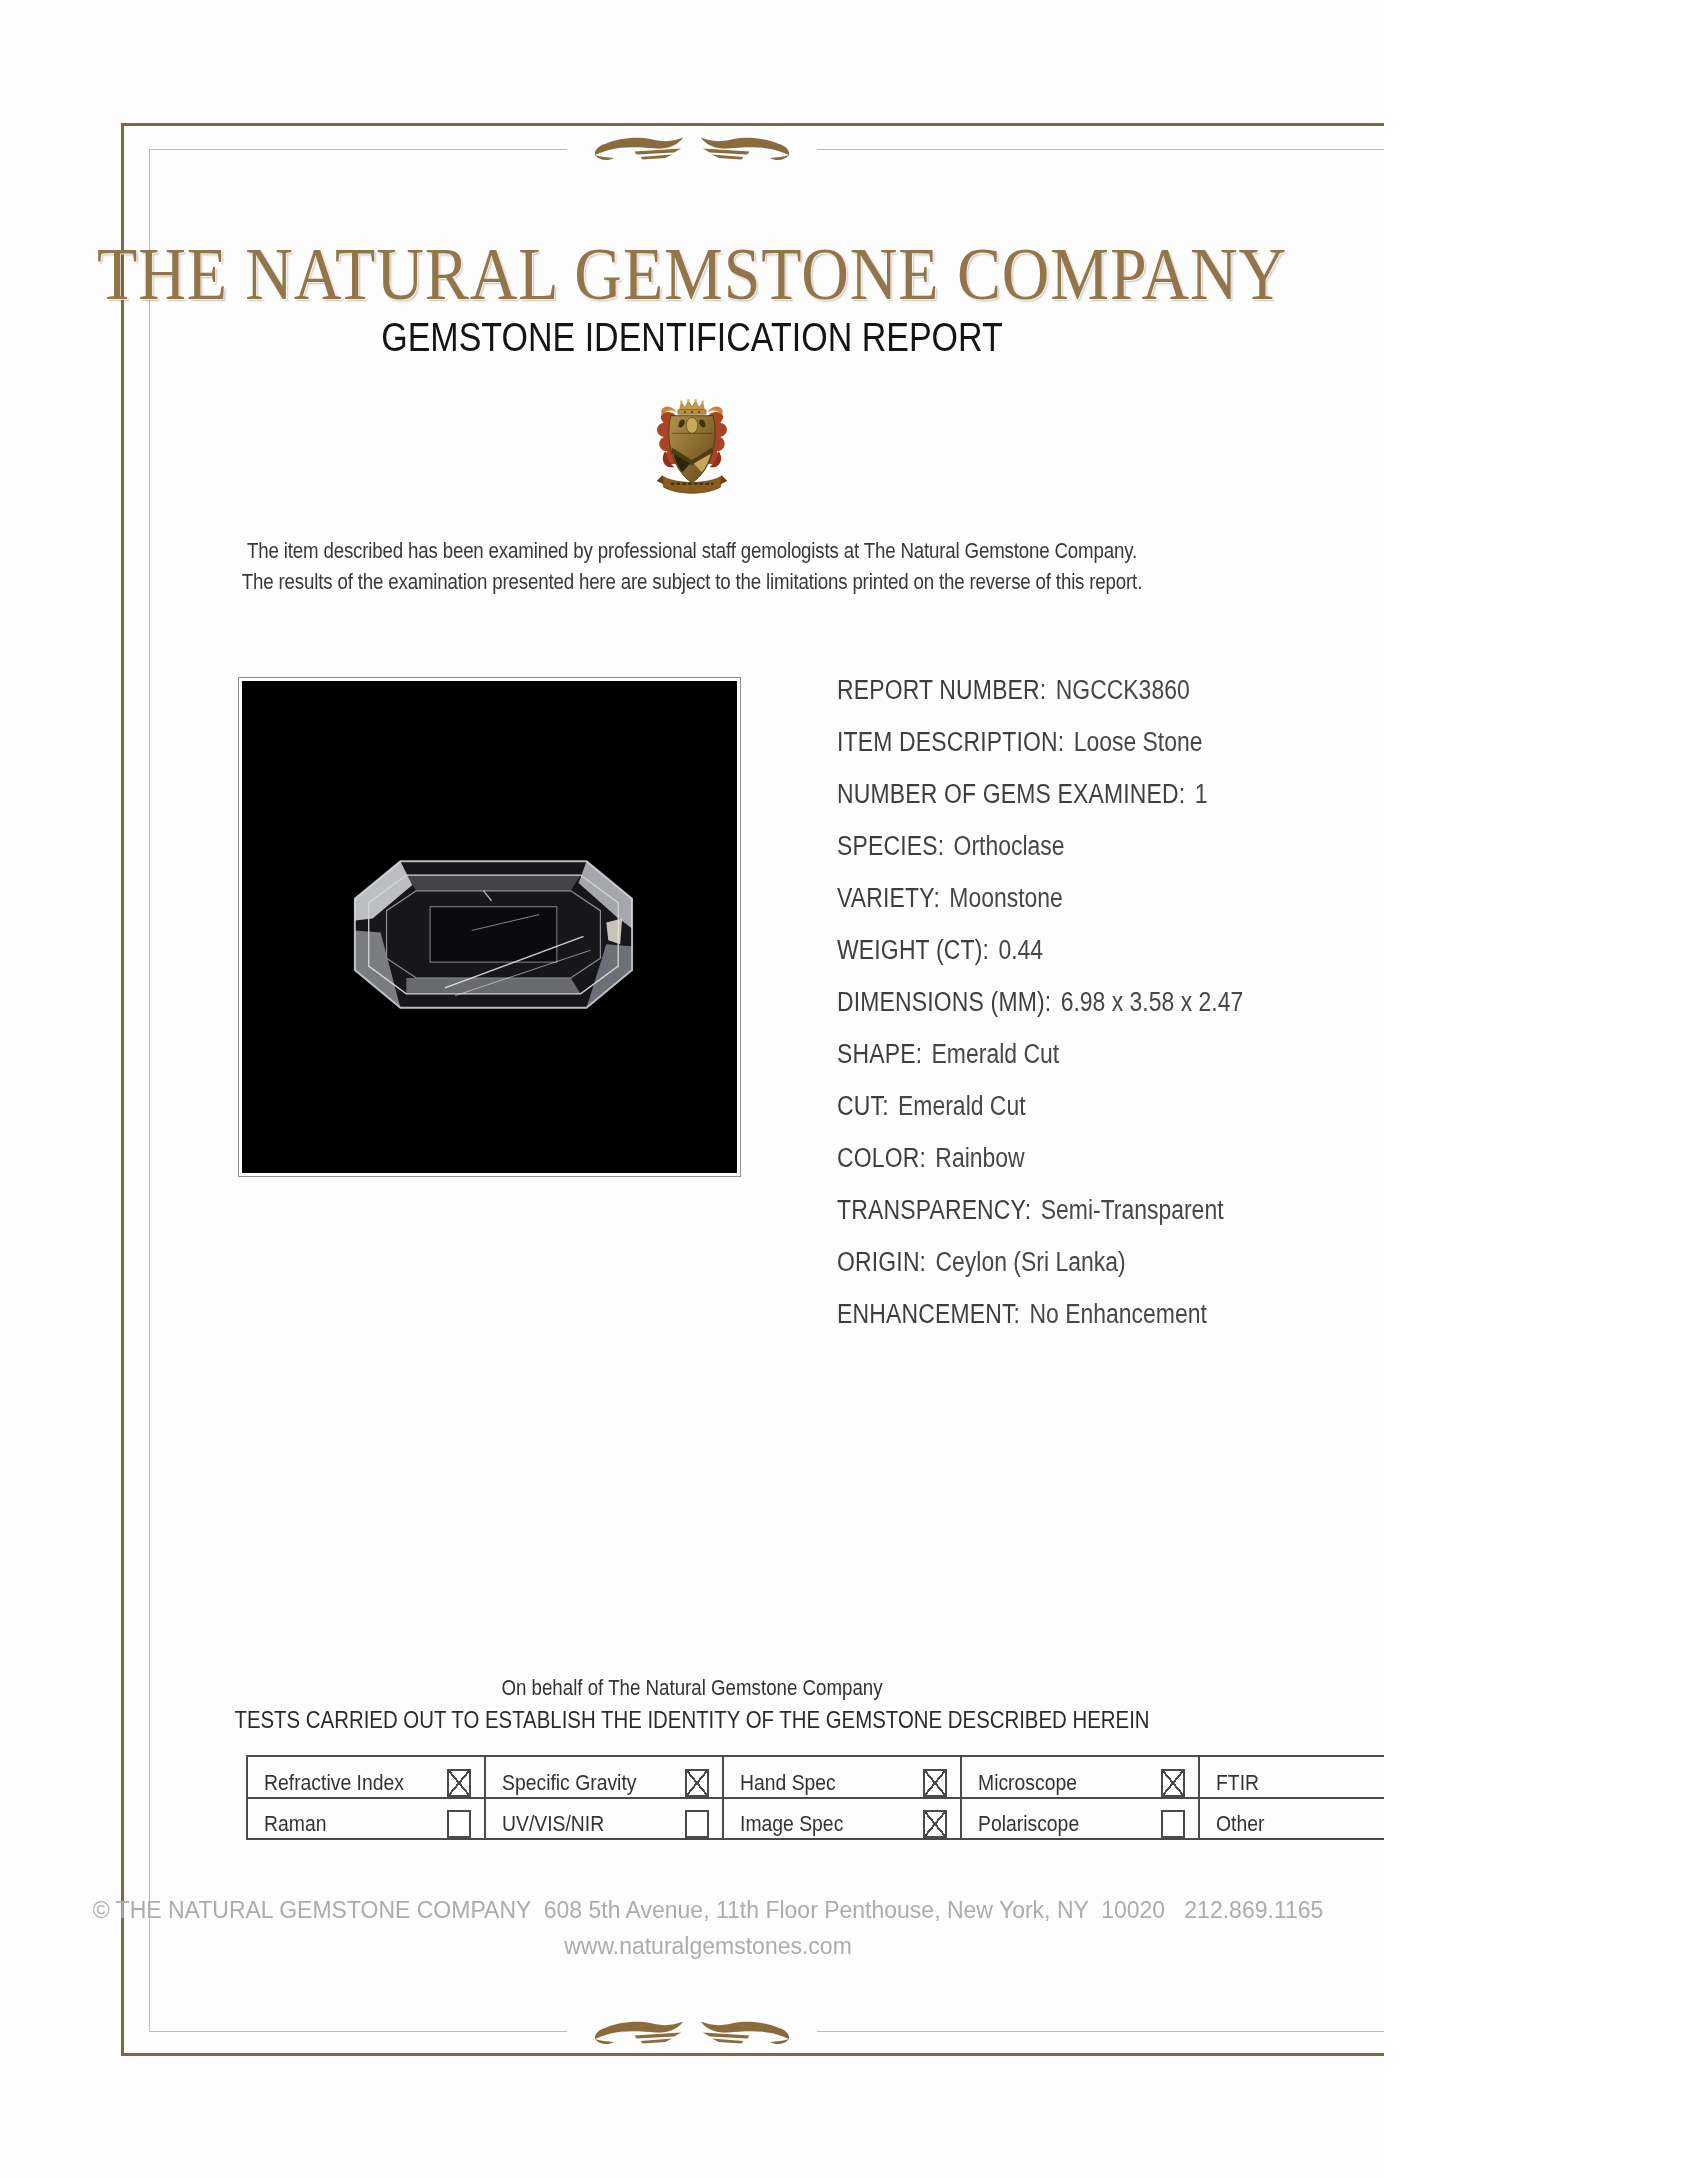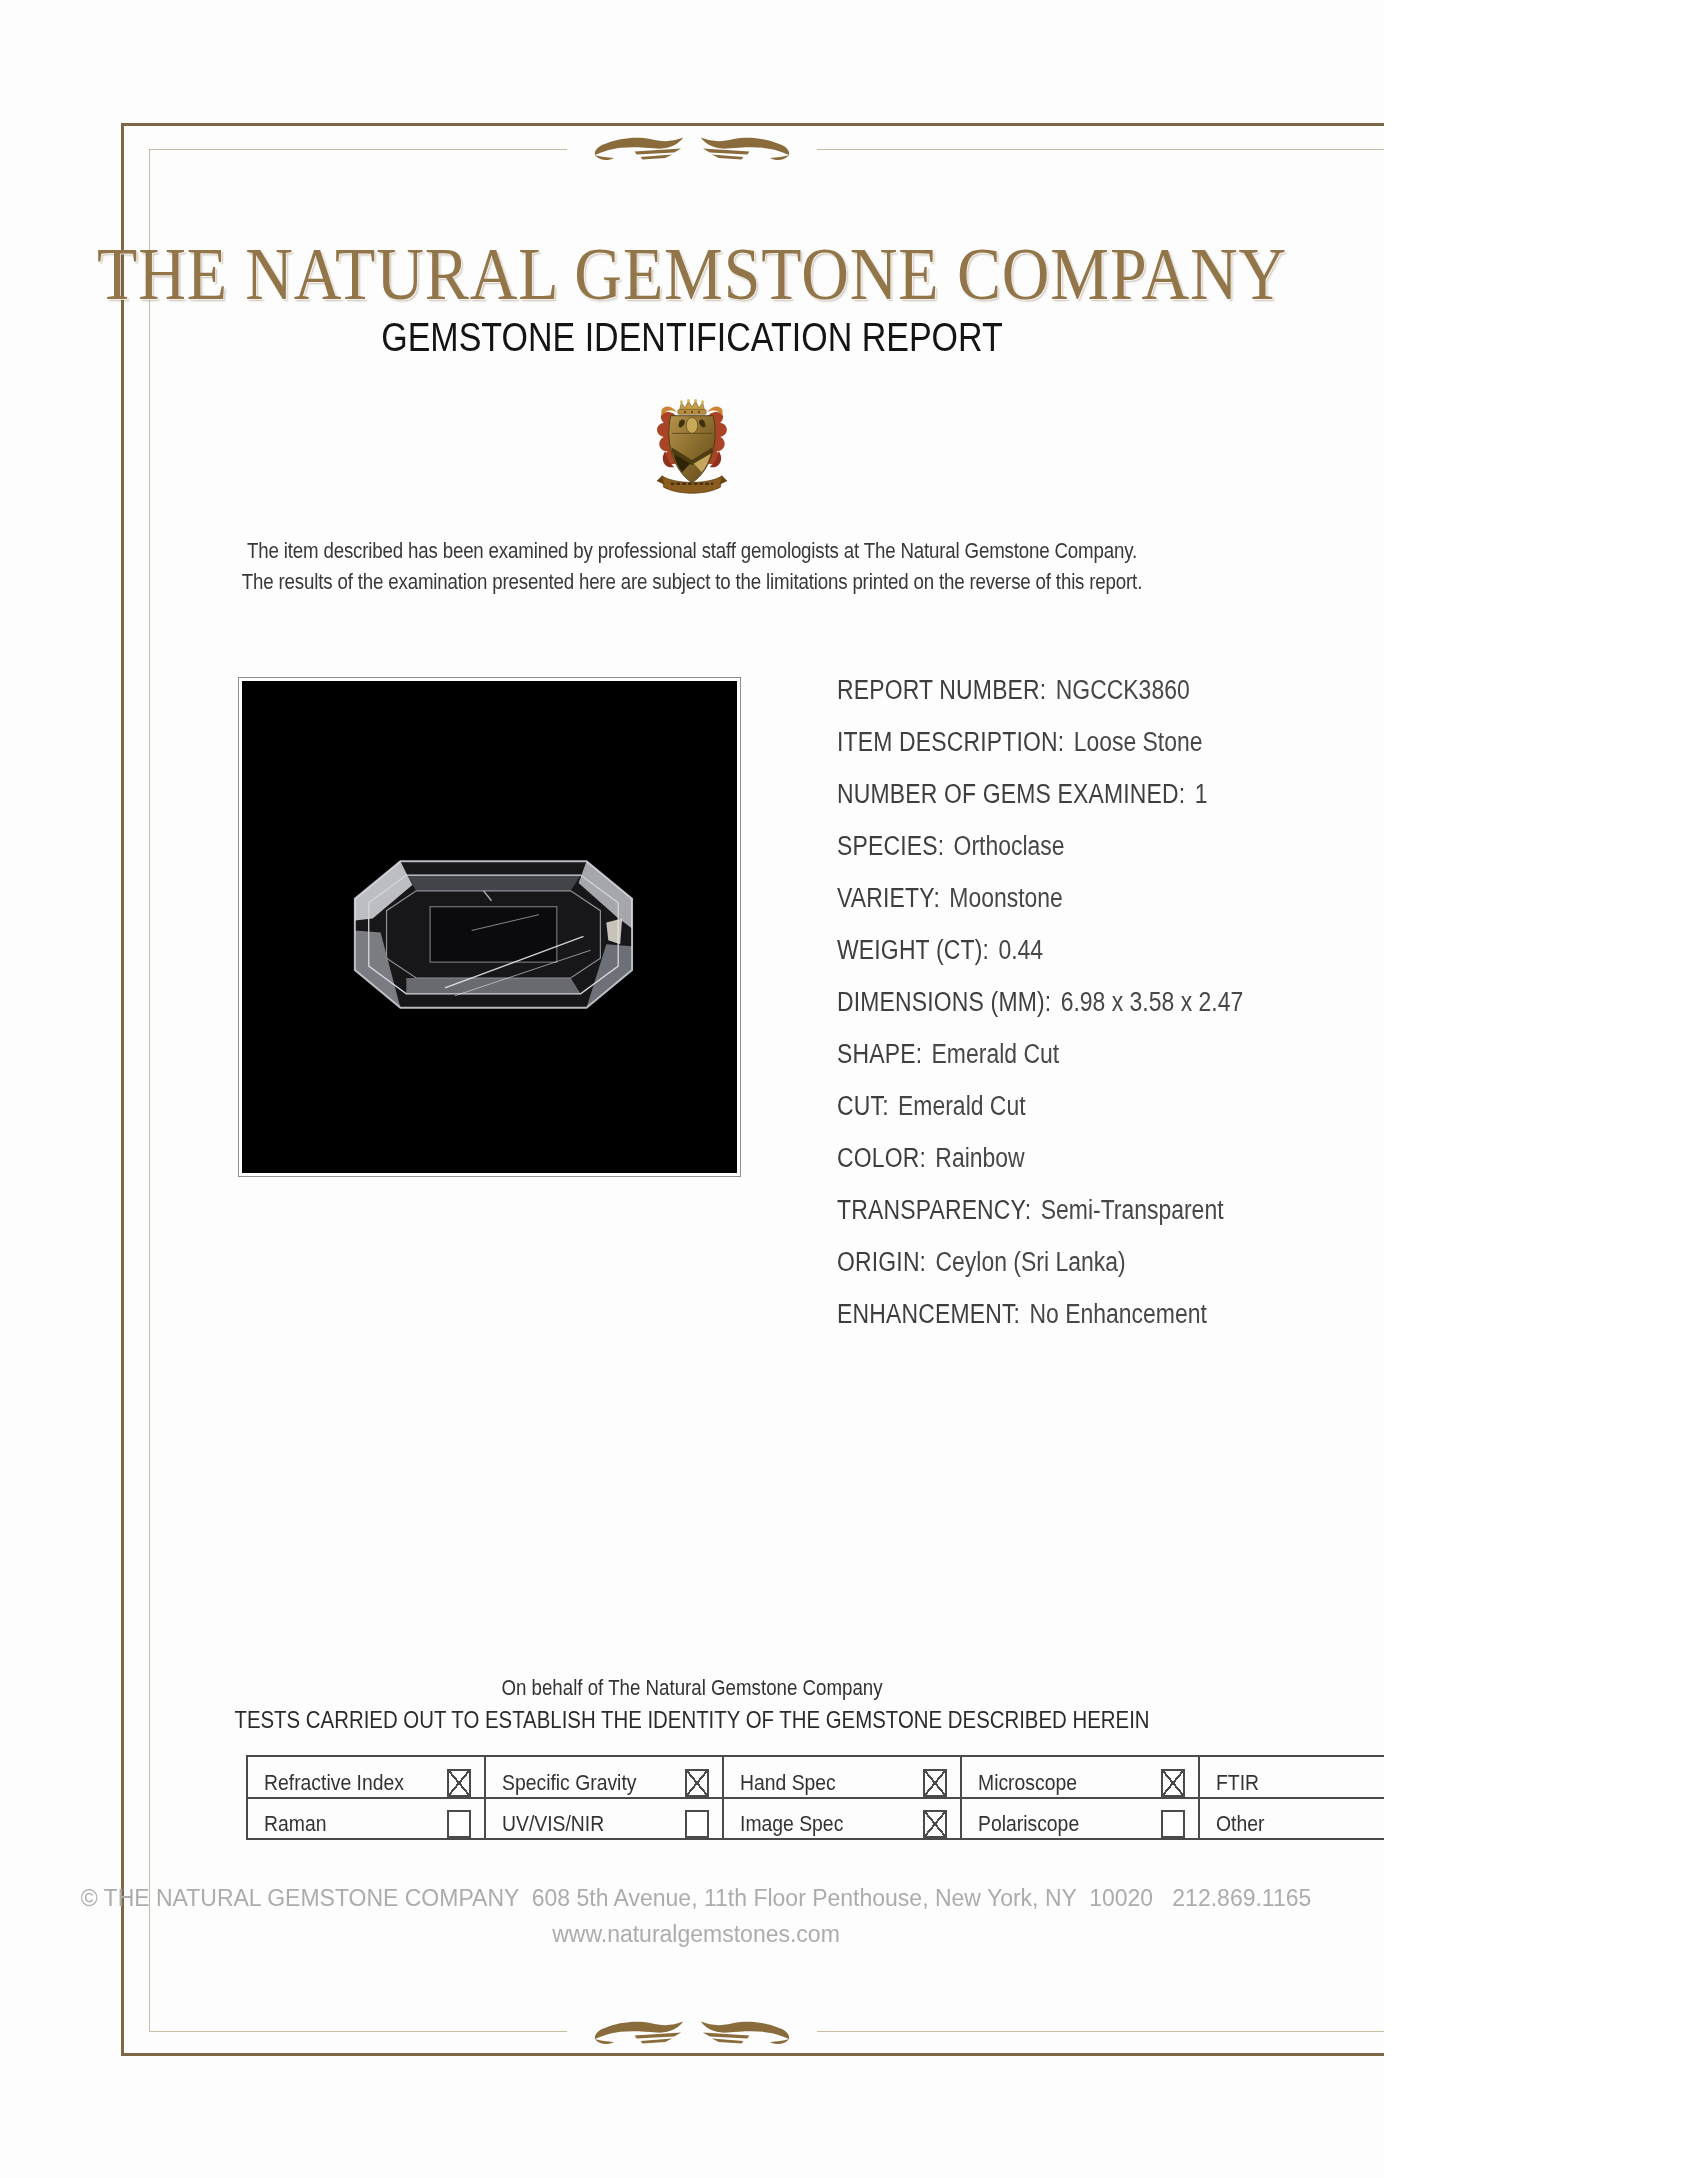--- a/index.html
+++ b/index.html
@@ -86,21 +86,21 @@
   }
   .checkbox[data-checked="true"]::before {
     content:""; position:absolute; inset:0;
     background:
       linear-gradient(to top right, transparent calc(50% - 1px), #4a4a4a calc(50% - 1px), #4a4a4a calc(50% + 1px), transparent calc(50% + 1px)),
       linear-gradient(to bottom right, transparent calc(50% - 1px), #4a4a4a calc(50% - 1px), #4a4a4a calc(50% + 1px), transparent calc(50% + 1px));
   }
 
   .footer-line1, .footer-line2 {
     position:absolute; left:0; width:100%; text-align:center;
-    color:#acacac; white-space:pre; margin:4px;
+    color:#acacac; white-space:pre; margin:16px;
   }
   .footer-line1 { top:1881px; font-size:23px; line-height:26px; }
   .footer-line2 { top:1917px; font-size:23px; line-height:26px; }
 </style>
 </head>
 <body>
 
 <div class="page">
 
   <div class="outer-frame"></div>

